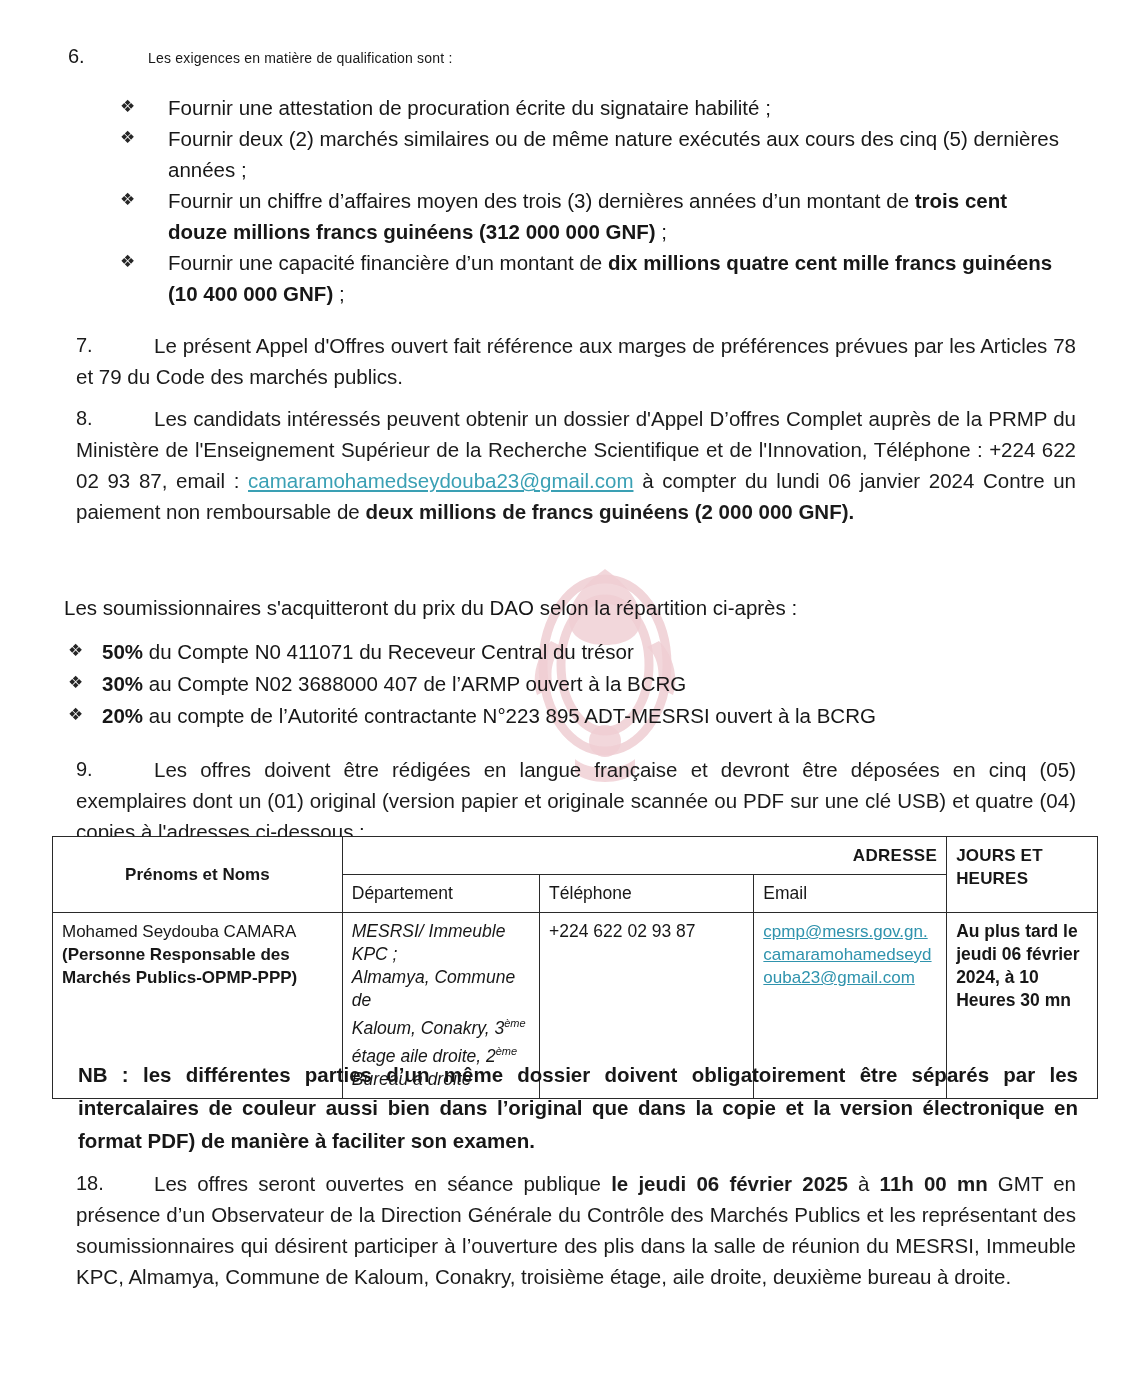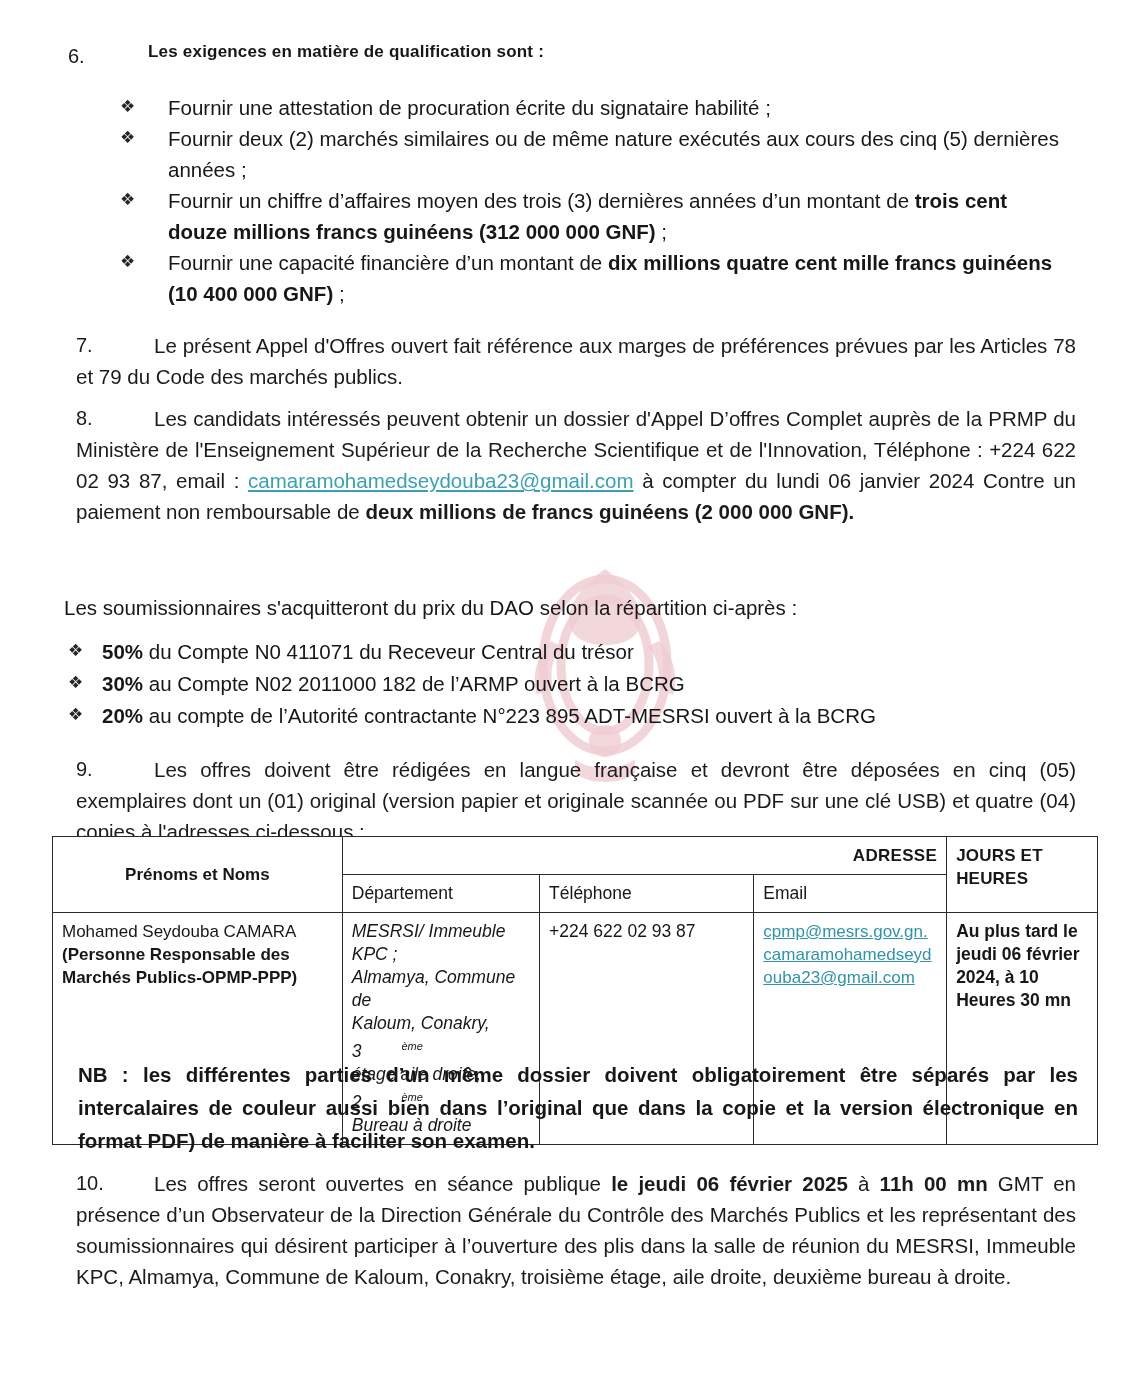--- a/index.html
+++ b/index.html
@@ -46,21 +46,21 @@
     position:absolute;left:0;top:0;
     font-size:20px;
   }
   .numpara .body{display:block;}
 
   b, .b{font-weight:700;}
 
   
   .h6wrap{position:absolute;left:68px;top:42px;width:1010px;}
   .h6num{position:absolute;left:0;top:3px;font-size:20px;}
-  .h6txt{position:absolute;left:80px;top:0;font-size:17px;font-weight:700;letter-spacing:.2px;}
+  .h6txt{position:absolute;left:80px;top:8px;font-size:14px;font-weight:400;letter-spacing:.2px;}
 
   
   .dlist{position:absolute;}
   .dli{position:relative;font-size:20.5px;line-height:31px;margin-bottom:0;}
   .dli .bul{
     position:absolute;left:0;top:-1px;
     font-size:17px;color:#262626;
   }
   .dli .txt{display:block;}
 
@@ -94,21 +94,21 @@
   .c-name{width:285px;}
   .c-dep{width:185px;}
   .c-tel{width:205px;margin-top:36px;}
   .c-mail{width:185px;}
   .c-hrs{width:137px;}
   .cell-adresse{text-align:right;font-weight:700;letter-spacing:.3px;padding-top:9px;}
   .sub-th{font-weight:400;font-size:17.5px;}
   .nm-line1{font-weight:400;}
   .nm-line2{font-weight:700;}
   .addr{font-style:italic;font-size:17.5px;line-height:25px;}
-  .addr sup{font-size:11px;font-style:italic;padding-left:40px;}
+  .addr sup{font-size:11px;font-style:italic;}
   .tel{font-weight:400;font-size:17.5px;}
   .mailcell{padding-top:28px;}
   .mailcell a{word-break:break-all;}
   .hrs{font-weight:700;font-size:17.5px;line-height:25px;padding-top:14px;}
   .jh{font-weight:700;font-size:17px;line-height:26px;letter-spacing:.2px;}
 
   
   #nb{
     position:absolute;left:78px;top:1058px;width:1000px;
     font-size:20.5px;font-weight:700;line-height:33px;text-align:justify;
@@ -186,21 +186,21 @@
 
     <div id="p-dao">Les soumissionnaires s'acquitteront du prix du DAO selon la répartition ci-après :</div>
 
     <div class="dlist" id="list-split">
       <div class="dli">
         <span class="bul">❖</span>
         <span class="txt"><b>50%</b><span> du Compte N0 411071 du Receveur Central du trésor</span></span>
       </div>
       <div class="dli">
         <span class="bul">❖</span>
-        <span class="txt"><b>30%</b><span> au Compte N02 2011000 182 de l’ARMP ouvert à la BCRG</span></span>
+        <span class="txt"><b>30%</b><span> au Compte N02 3688000 407 de l’ARMP ouvert à la BCRG</span></span>
       </div>
       <div class="dli">
         <span class="bul">❖</span>
         <span class="txt"><b>20%</b><span> au compte de l’Autorité contractante N°223 895 ADT-MESRSI ouvert à la BCRG</span></span>
       </div>
     </div>
 
     <div class="numpara" id="p9">
       <span class="num">9.</span>
       <span class="body"><span class="ind"></span><span>Les offres doivent être rédigées en langue française et devront être déposées en cinq (05) exemplaires dont un (01) original (version papier et originale scannée ou PDF sur une clé USB) et quatre (04) copies à l'adresses ci-dessous :</span></span>
@@ -236,18 +236,18 @@
             <a class="lnk2" href="#">camaramohamedseydouba23@gmail.com</a>
           </td>
           <td class="c-hrs hrs">Au plus tard le jeudi 06 février 2024, à 10 Heures 30 mn</td>
         </tr>
       </tbody>
     </table>
 
     <div id="nb">NB : les différentes parties d’un même dossier doivent obligatoirement être séparés par les intercalaires de couleur aussi bien dans l’original que dans la copie et la version électronique en format PDF) de manière à faciliter son examen.</div>
 
     <div class="numpara" id="p10">
-      <span class="num">10.</span>
+      <span class="num">18.</span>
       <span class="body"><span class="ind"></span><span>Les offres seront ouvertes en séance publique </span><b>le jeudi 06 février 2025</b><span> à </span><b>11h 00 mn</b><span> GMT en présence d’un Observateur de la Direction Générale du Contrôle des Marchés Publics et les représentant des soumissionnaires qui désirent participer à l’ouverture des plis dans la salle de réunion du MESRSI, Immeuble KPC, Almamya, Commune de Kaloum, Conakry, troisième étage, aile droite, deuxième bureau à droite.</span></span>
     </div>
 
   </div>
 </div>
 
 </body></html>

